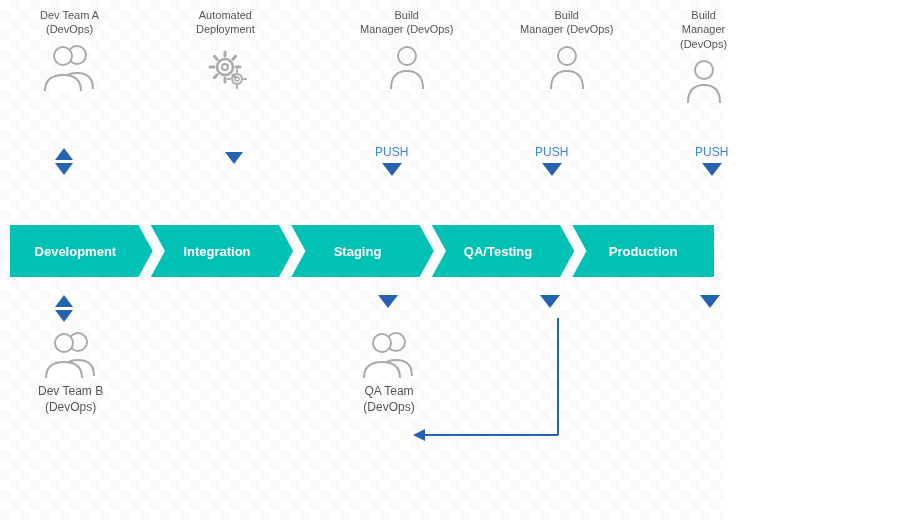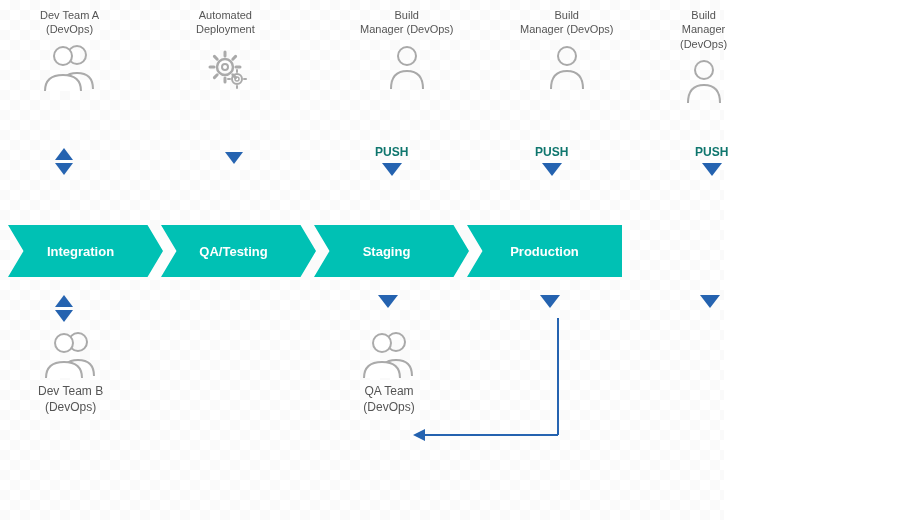--- a/index.html
+++ b/index.html
@@ -98,22 +98,22 @@
     .tri-down-teal {
       width: 0; height: 0;
       border-left: 10px solid transparent;
       border-right: 10px solid transparent;
       border-top: 13px solid #2563b0;
     }
 
     
     .push-label {
       font-size: 12px;
-      font-weight: bold;
-      color: #0f766e;
+      font-weight: normal;
+      color: #3b82f6;
     }
 
     
     .col {
       position: absolute;
       display: flex;
       flex-direction: column;
       align-items: center;
     }
   </style>
@@ -214,31 +214,34 @@
     <div class="tri-down-teal"></div>
   </div>
 
   <div style="position:absolute; left:695px; top:145px; display:flex; flex-direction:column; align-items:center; gap:4px;">
     <div class="push-label">PUSH</div>
     <div class="tri-down-teal"></div>
   </div>
 
   <div class="pipeline-row">
 
+    <div class="pipeline-arrow arrow-first">
+      <span>Development</span>
+    </div>
 
     <div class="pipeline-arrow arrow-mid">
       <span>Integration</span>
     </div>
 
     <div class="pipeline-arrow arrow-mid">
+      <span>Staging</span>
+    </div>
+
+    <div class="pipeline-arrow arrow-mid">
       <span>QA/Testing</span>
-    </div>
-
-    <div class="pipeline-arrow arrow-mid">
-      <span>Staging</span>
     </div>
 
     <div class="pipeline-arrow arrow-last">
       <span>Production</span>
     </div>
   </div>
 
   <div style="position:absolute; left:55px; top:295px; display:flex; flex-direction:column; align-items:center; gap:3px;">
     <div class="tri-up"></div>
     <div class="tri-down"></div>

